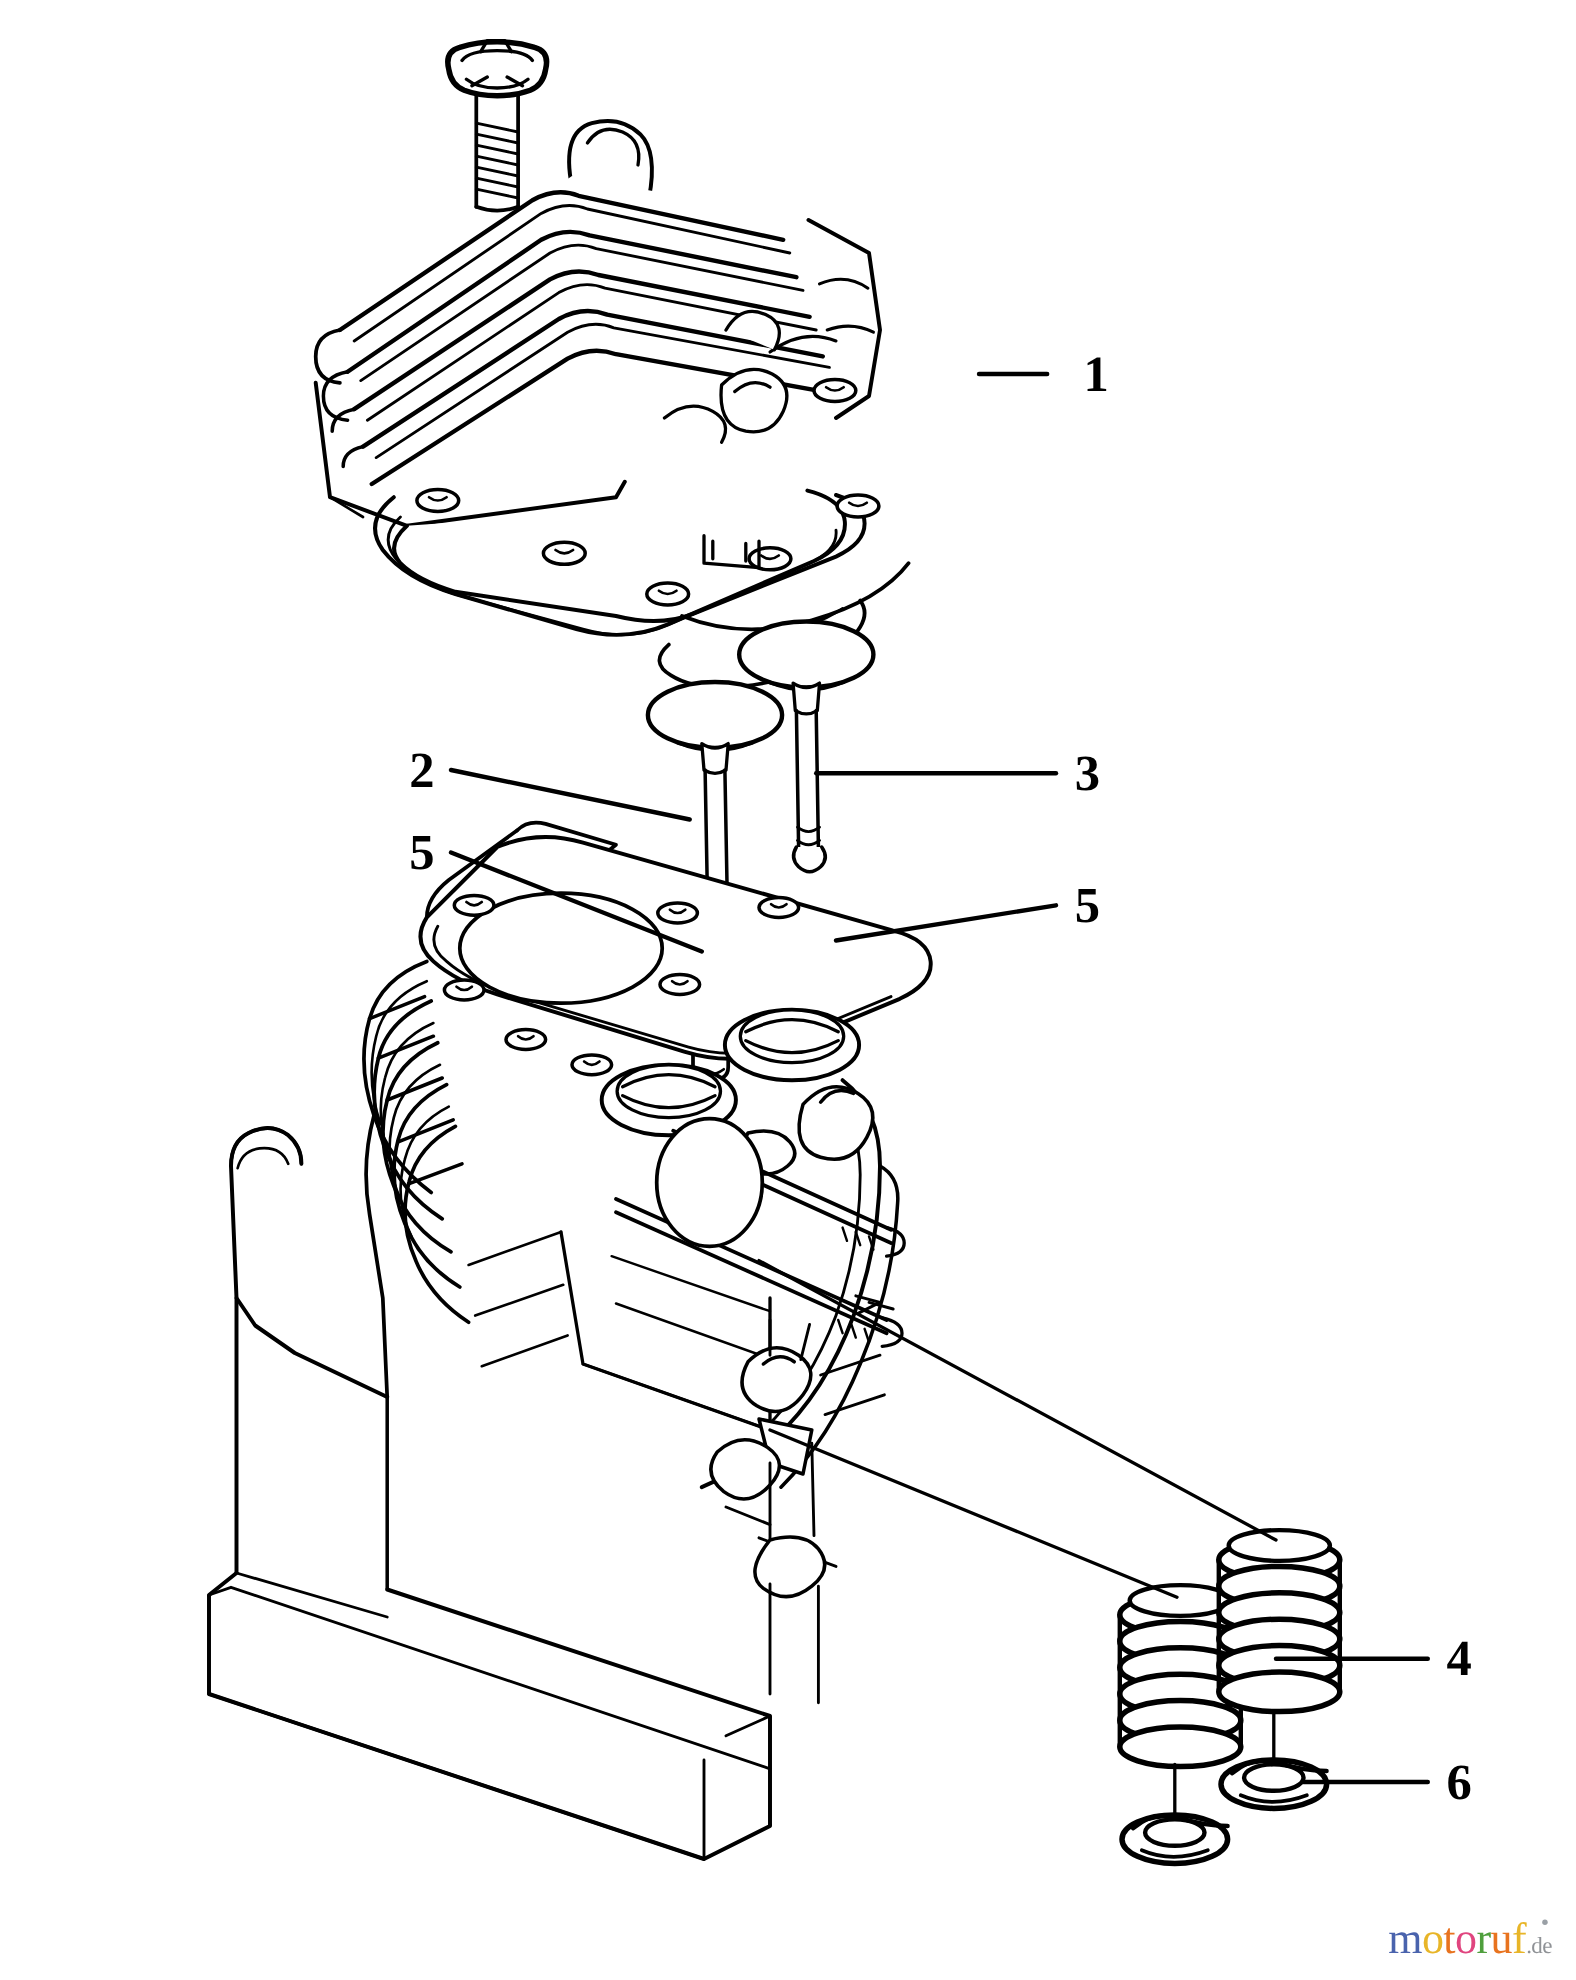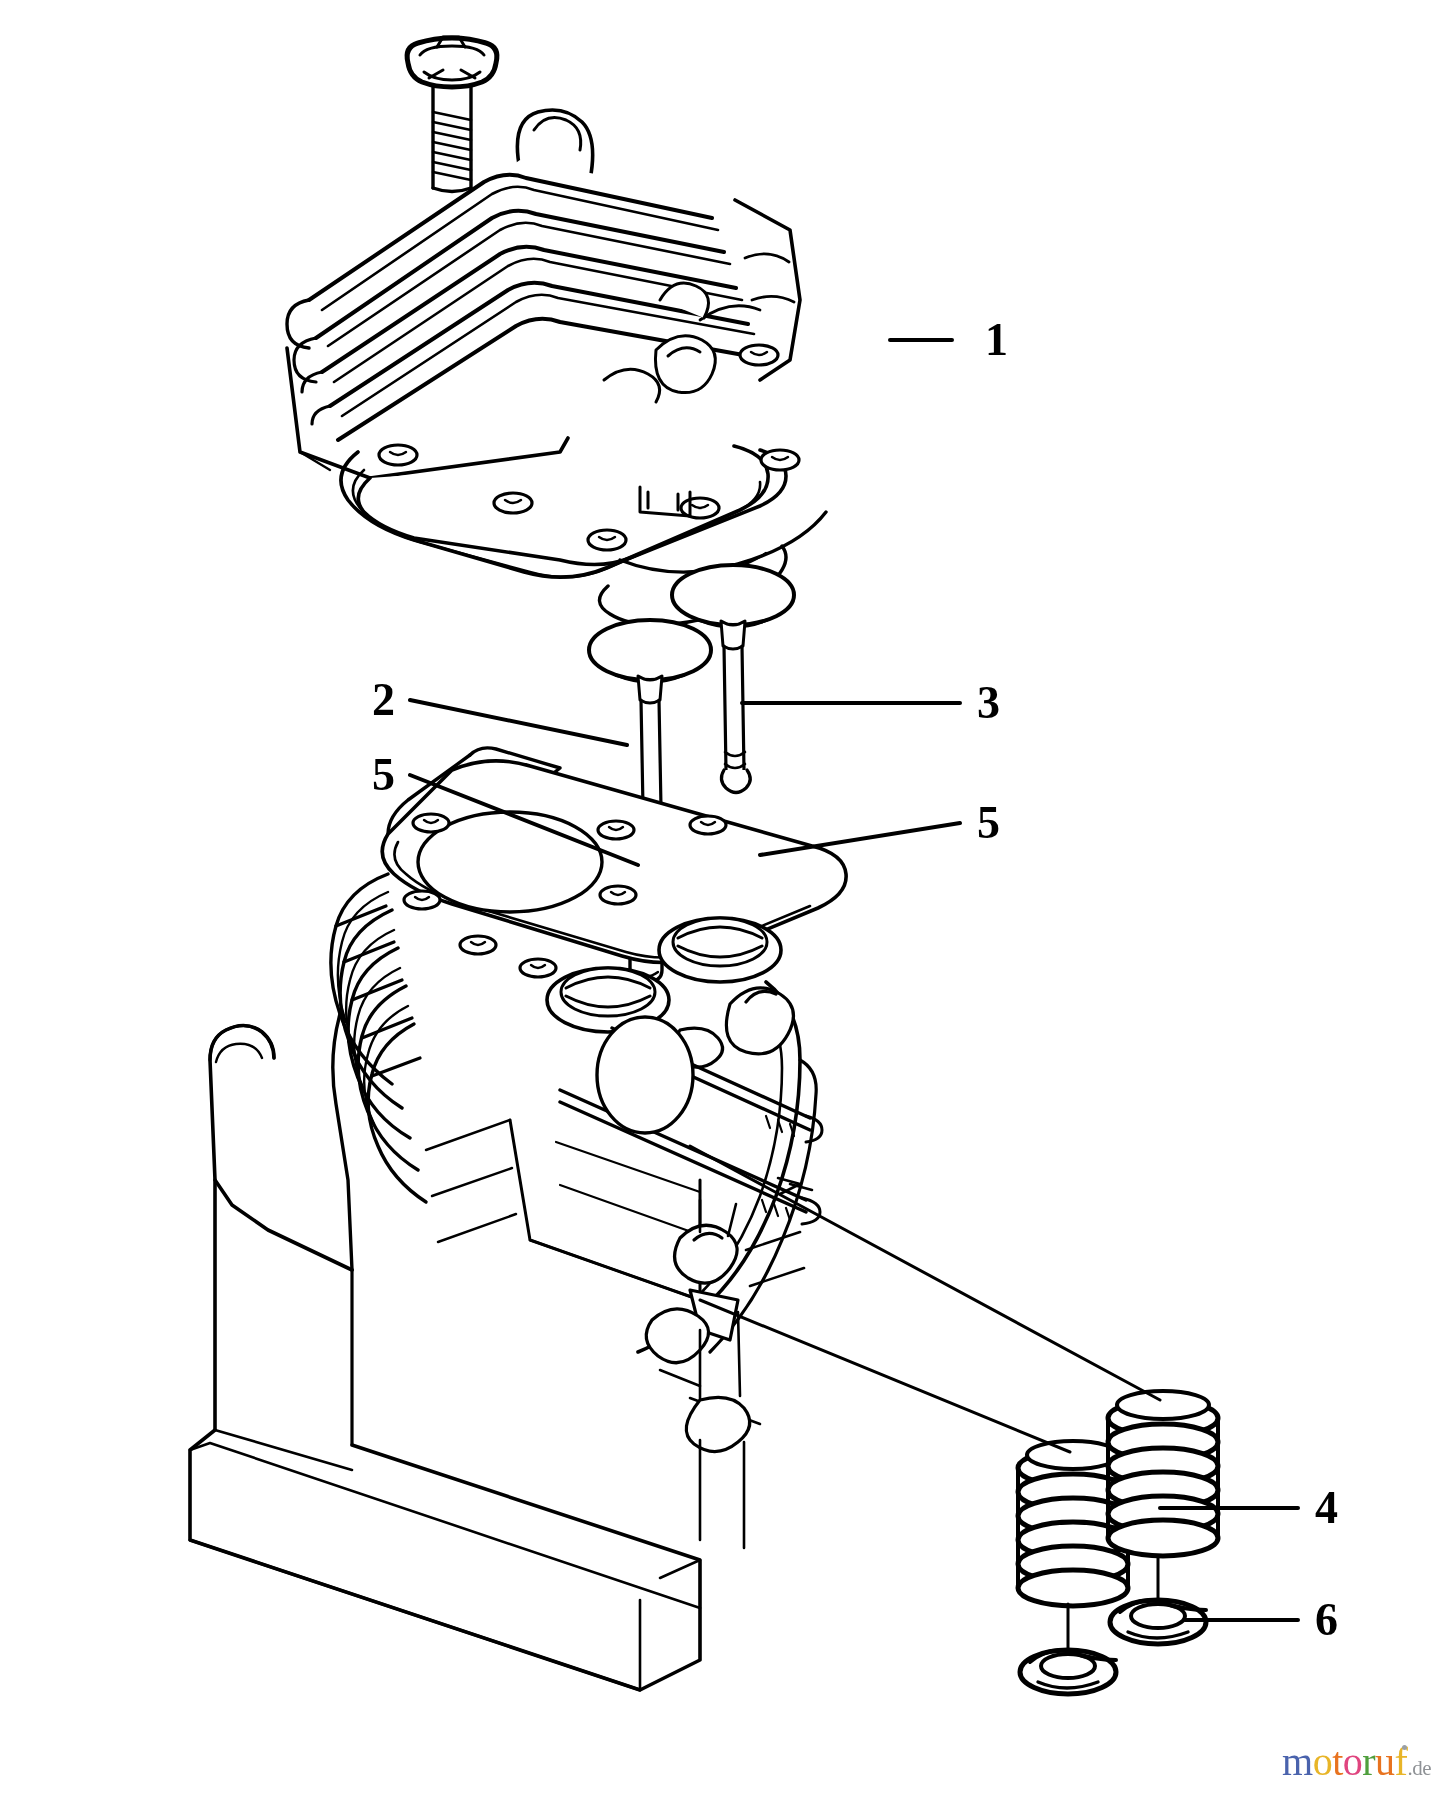--- a/index.html
+++ b/index.html
@@ -35,21 +35,20 @@
   .logo-wrap {
     position: absolute;
     left: 1262px;
     top: 1742px;
     font-family: "Liberation Serif", serif;
     font-size: 40px;
     letter-spacing: -0.5px;
     line-height: 1;
     white-space: nowrap;
     user-select: none;
-    margin-left: 20px;
   }
   .logo-wrap span { display: inline; }
   .logo-de {
     font-size: 21px;
     vertical-align: baseline;
   }
   .logo-dot {
     position: absolute;
     left: 1402px;
     top: 1745px;

